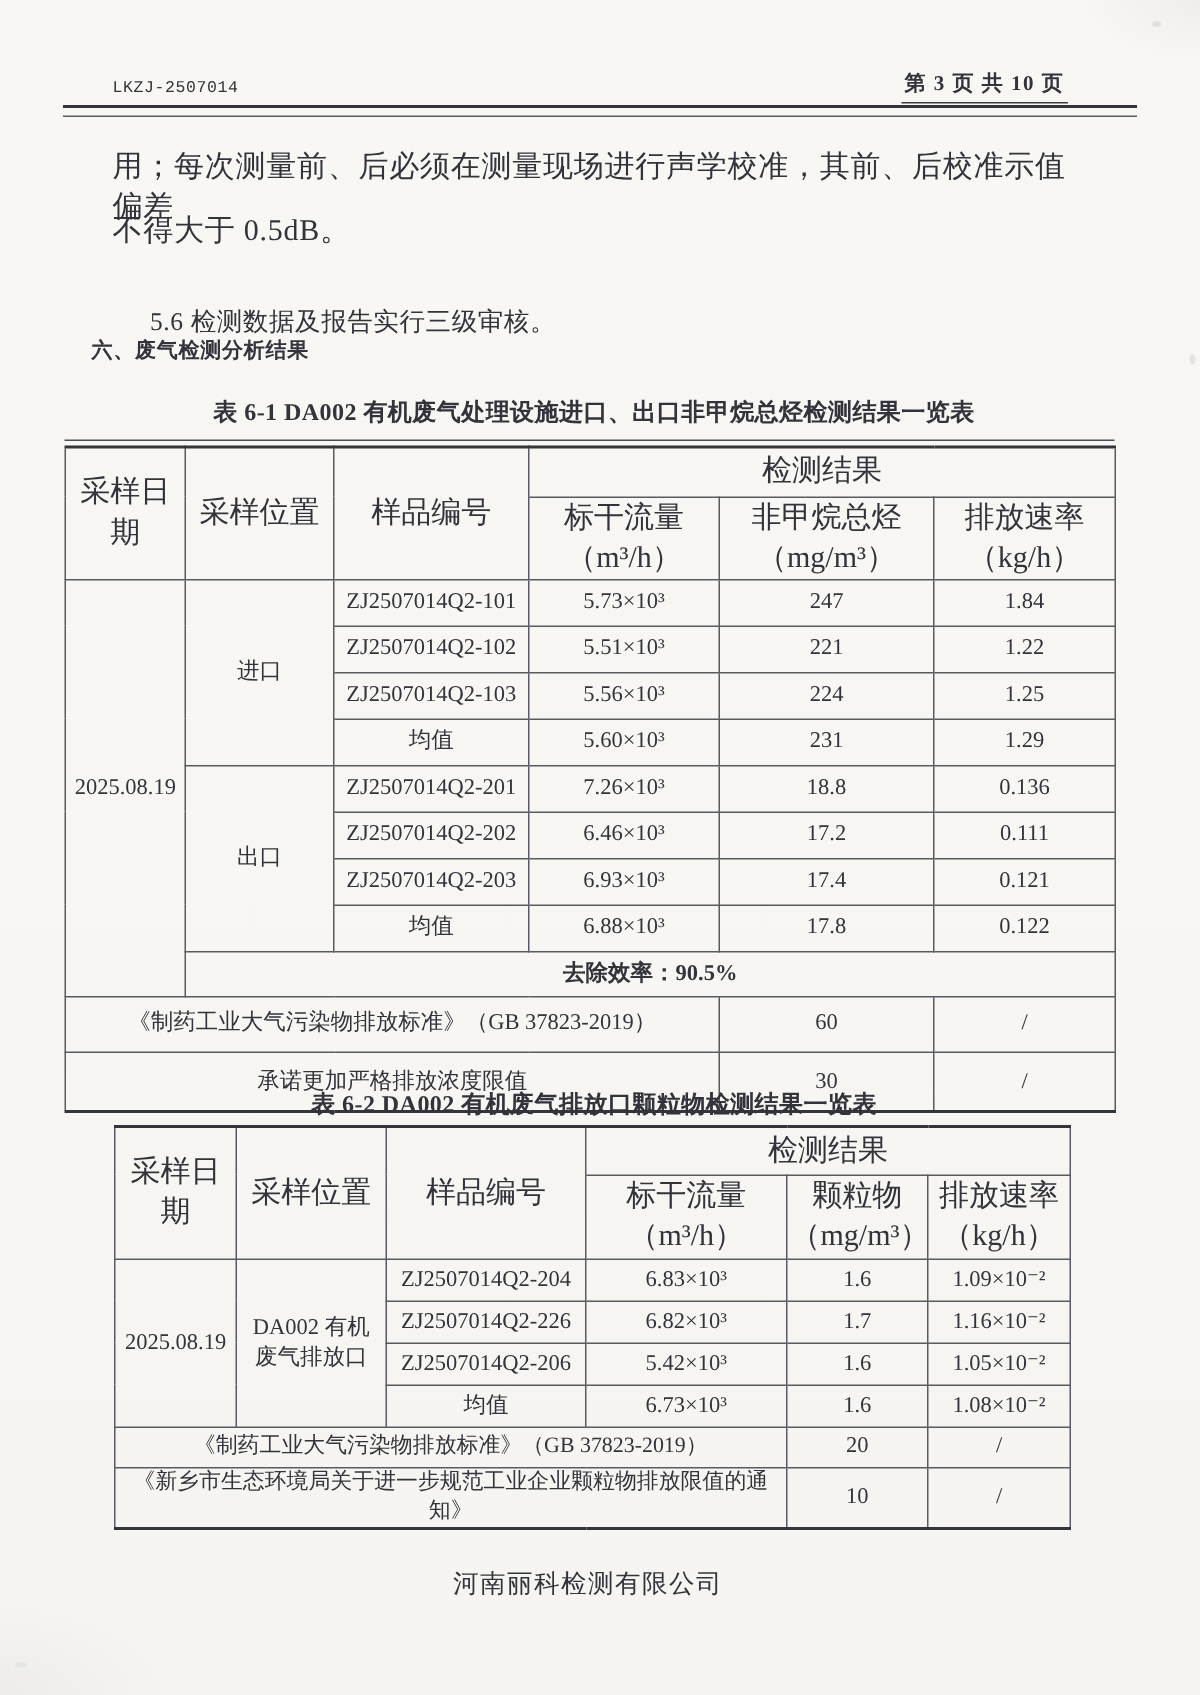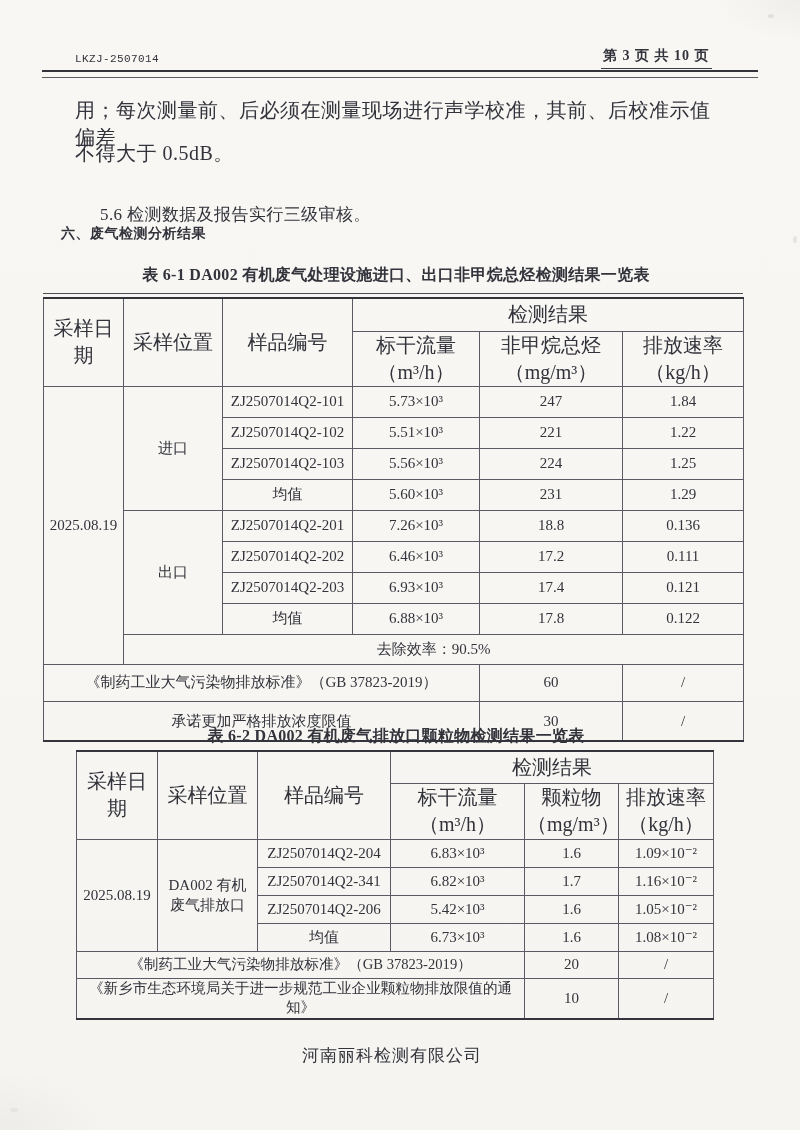--- a/index.html
+++ b/index.html
@@ -37,21 +37,21 @@
   td{border:1px solid #595a63;text-align:center;vertical-align:middle;padding:0 2px;
      overflow:hidden;white-space:pre-line;line-height:1.35;}
   .t1{left:43px;top:297px;width:700px;
       border-top:2.2px solid #34353c;border-bottom:2.4px solid #34353c;}
   .t1-dbl{position:absolute;left:43px;top:293px;width:700px;height:0;border-top:1.3px solid #4c4d55;}
   .t2{left:76px;top:750px;width:637px;
       border-top:2.2px solid #34353c;border-bottom:2.4px solid #34353c;}
   .hcell{font-size:20px;}
   tr.r-h1{height:33px;} tr.r-h2{height:33px;}
   tr.r-d{height:31px;}
-  tr.r-eff{height:30px;}
+  tr.r-eff{height:30px;font-weight:bold;}
   tr.r-s1{height:37px;} tr.r-s2{height:40px;}
   .t2 tr.r-h1{height:32px;} .t2 tr.r-h2{height:56px;}
   .t2 tr.r-d{height:28px;}
   .t2 tr.r-s1{height:27px;} .t2 tr.r-s2{height:34px;}
   .std-label{font-size:15px;letter-spacing:0;}
   .t2 .std-label{font-size:14.6px;}
   
   .footer{position:absolute;top:1044px;left:-8px;width:800px;text-align:center;
     font-size:17px;letter-spacing:1px;}
   
@@ -189,21 +189,21 @@
       <tr class="r-d">
         <td rowspan="4">2025.08.19</td>
         <td rowspan="4">DA002 有机
 废气排放口</td>
         <td>ZJ2507014Q2-204</td>
         <td>6.83×10³</td>
         <td>1.6</td>
         <td>1.09×10⁻²</td>
       </tr>
       <tr class="r-d">
-        <td>ZJ2507014Q2-341</td>
+        <td>ZJ2507014Q2-226</td>
         <td>6.82×10³</td>
         <td>1.7</td>
         <td>1.16×10⁻²</td>
       </tr>
       <tr class="r-d">
         <td>ZJ2507014Q2-206</td>
         <td>5.42×10³</td>
         <td>1.6</td>
         <td>1.05×10⁻²</td>
       </tr>

